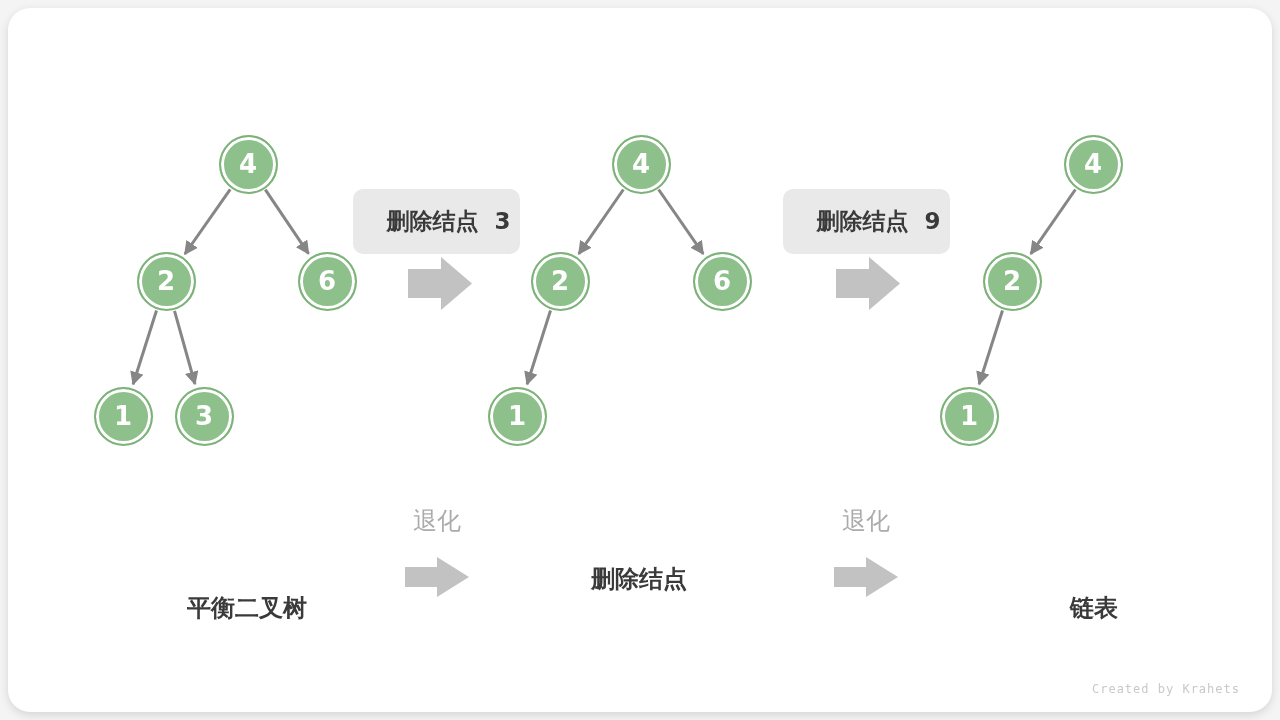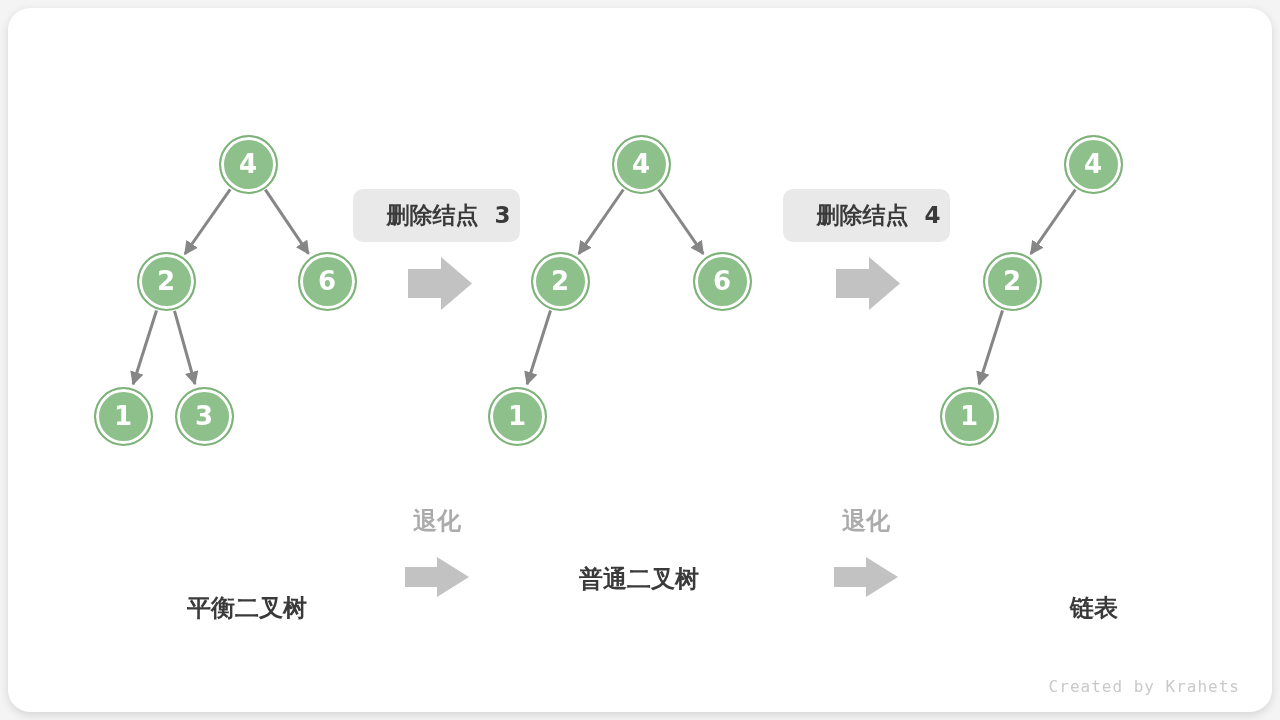--- a/index.html
+++ b/index.html
@@ -44,49 +44,49 @@
     background: var(--node-fill);
     border: 2.5px solid var(--node-border);
     box-shadow: inset 0 0 0 3px #ffffff;
     display: flex; align-items: center; justify-content: center;
     color: #ffffff;
     font-size: 26px; font-weight: bold;
     user-select: none;
   }
   .step-label {
     position: absolute;
-    width: 167px; height: 53px;
+    width: 167px; height: 65px;
     background: var(--label-bg);
     border-radius: 10px;
     display: flex; align-items: center; justify-content: center;
     color: var(--text-dark);
     font-size: 23px; font-weight: bold;
     white-space: pre;
     padding-left: 24px;
   }
   .caption {
     position: absolute;
     transform: translateX(-50%);
     color: var(--text-dark);
     font-size: 24px; font-weight: bold;
     white-space: nowrap;
   }
   .degrade-label {
     position: absolute;
     transform: translateX(-50%);
     color: var(--text-gray);
-    font-size: 24px; font-weight: bold;
+    font-size: 24px; font-weight: normal;
     white-space: nowrap;
   }
   .credit {
     position: absolute;
     right: 40px; bottom: 24px;
     color: var(--credit);
     font-family: "DejaVu Sans Mono", "Liberation Mono", monospace;
-    font-size: 16px;
+    font-size: 12px;
     letter-spacing: 1px;
     margin-top: 16px;
   }
 </style>
 </head>
 <body>
 
 <div class="stage">
   <div class="card"></div>
 
@@ -131,23 +131,23 @@
   <div class="node" style="left:611.5px;top:134.5px">4</div>
   <div class="node" style="left:530.5px;top:251.5px">2</div>
   <div class="node" style="left:692.5px;top:251.5px">6</div>
   <div class="node" style="left:487.5px;top:386.5px">1</div>
 
   <div class="node" style="left:1063.5px;top:134.5px">4</div>
   <div class="node" style="left:982.5px;top:251.5px">2</div>
   <div class="node" style="left:939.5px;top:386.5px">1</div>
 
   <div class="step-label" style="left:353px;top:189px">删除结点  3</div>
-  <div class="step-label" style="left:783px;top:189px">删除结点  4</div>
+  <div class="step-label" style="left:783px;top:189px">删除结点  9</div>
 
   <div class="degrade-label" style="left:437px;top:505px">退化</div>
   <div class="degrade-label" style="left:866px;top:505px">退化</div>
 
   <div class="caption" style="left:247px;top:592px">平衡二叉树</div>
-  <div class="caption" style="left:639px;top:563px">普通二叉树</div>
+  <div class="caption" style="left:639px;top:563px">删除结点</div>
   <div class="caption" style="left:1094px;top:592px">链表</div>
 
   <div class="credit">Created by Krahets</div>
 </div>
 
 </body></html>

